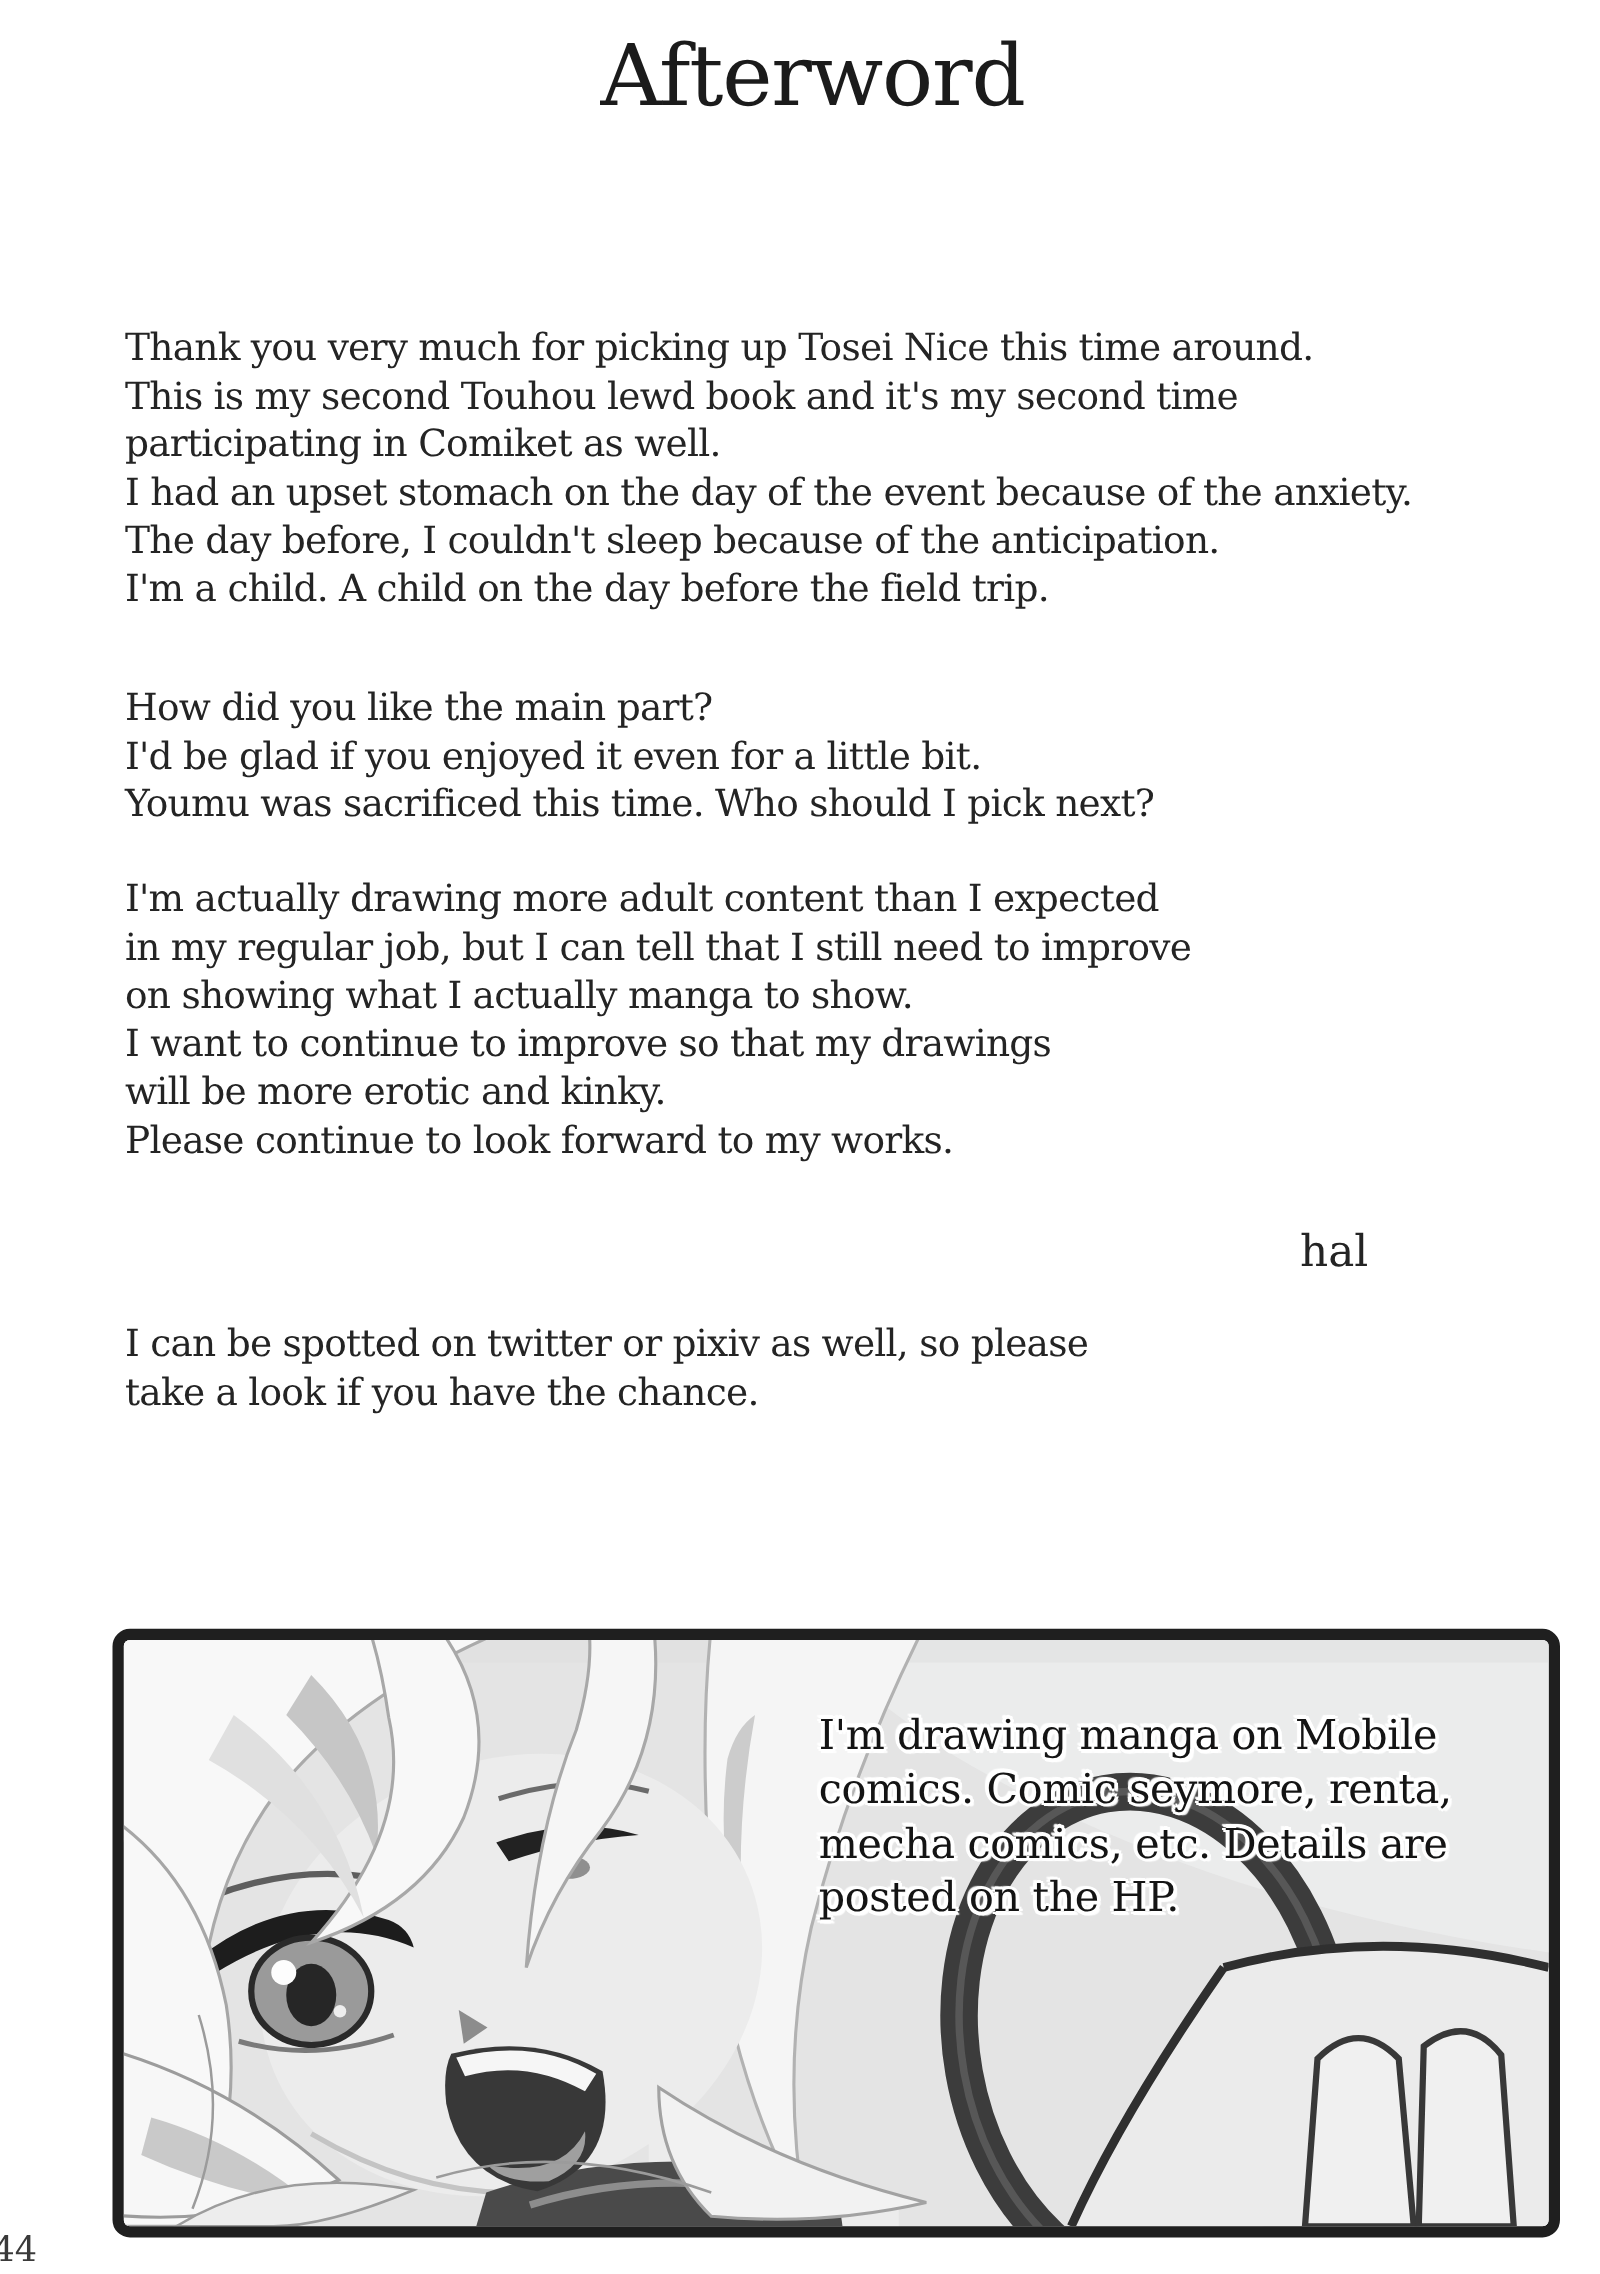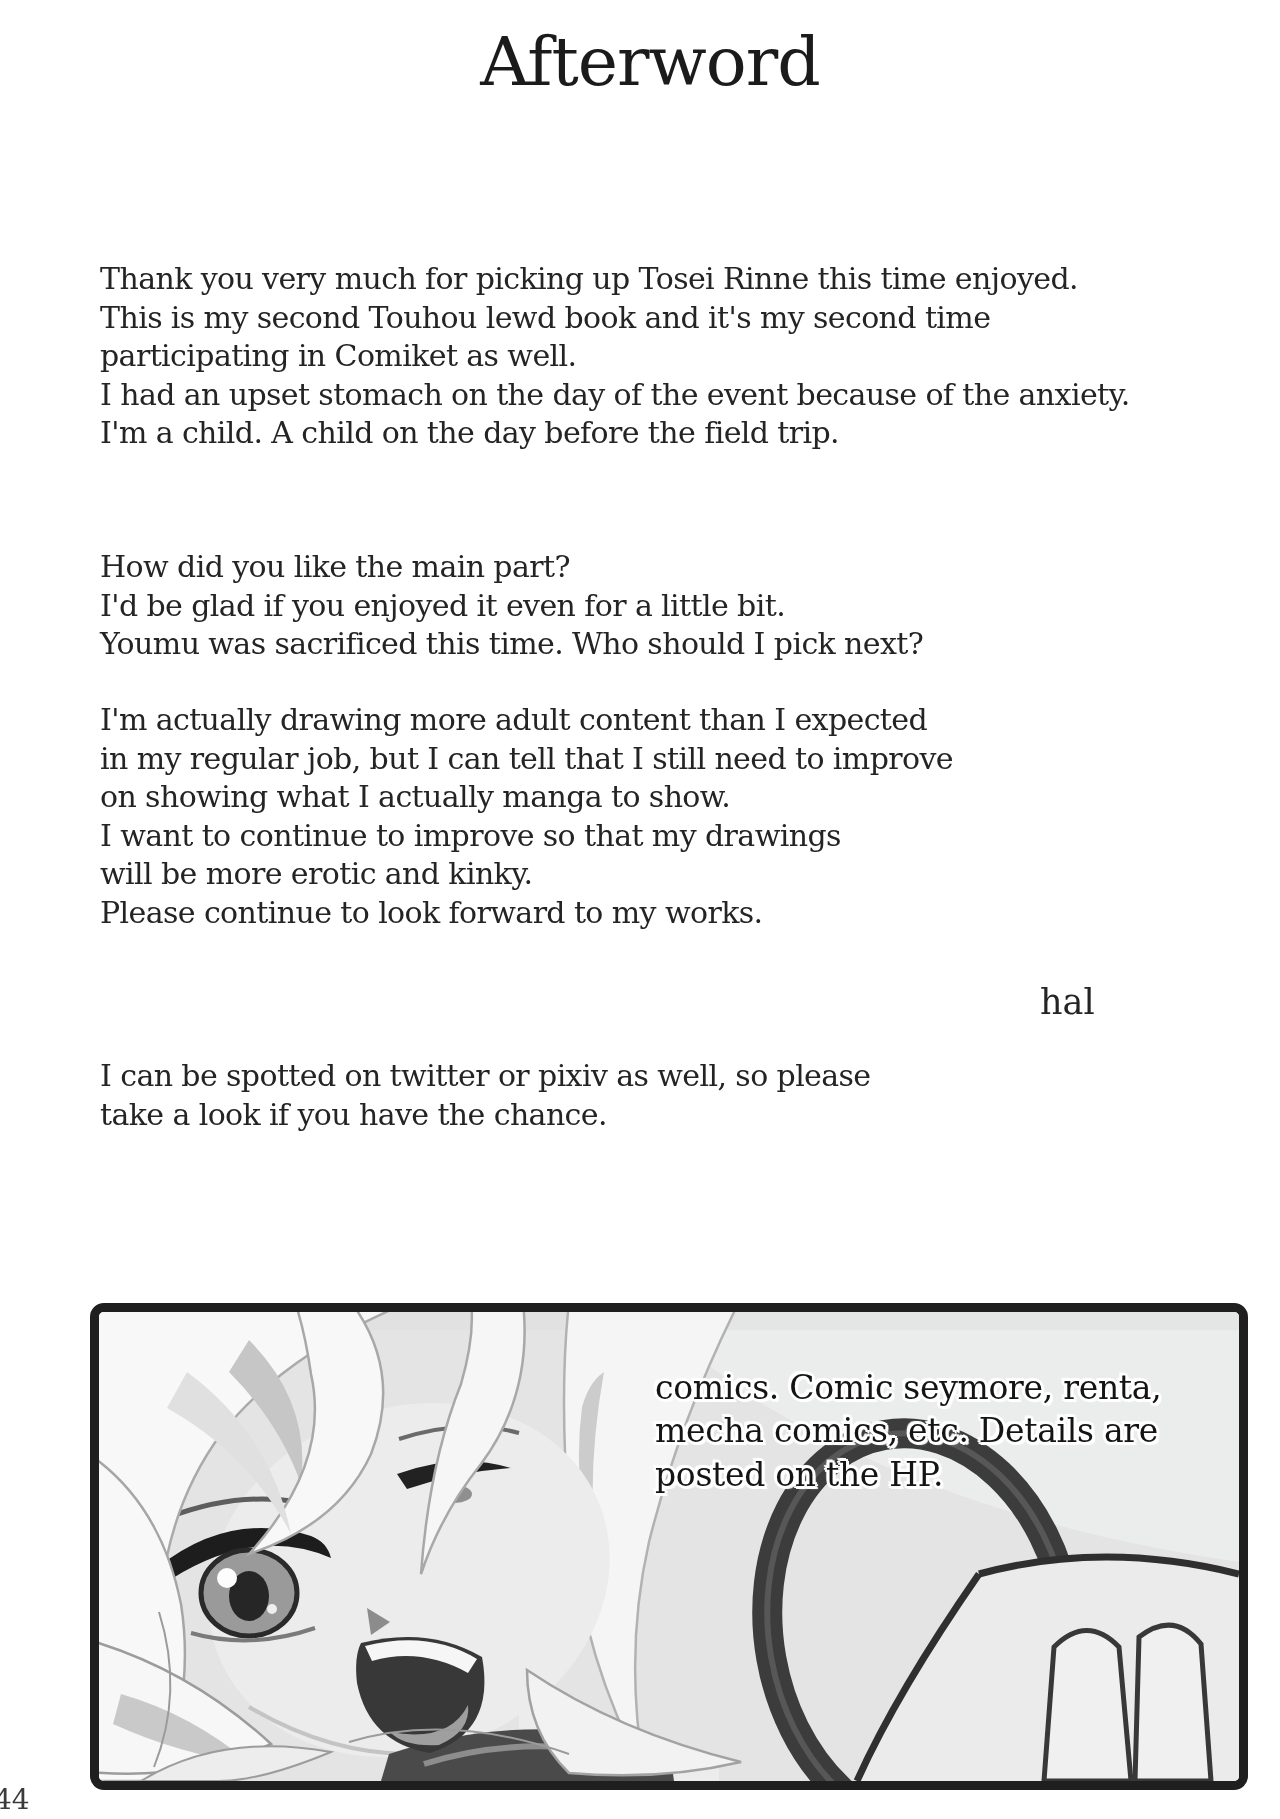--- a/index.html
+++ b/index.html
@@ -75,24 +75,25 @@
 </style>
 </head>
 <body>
 
 <div id="page">
 
   <div class="title">Afterword</div>
 
 
   <div class="para" style="top:260px">
-    <div>Thank you very much for picking up Tosei Rinne this time enjoyed.</div>
+    <div>Thank you very much for picking up Tosei Nice this time around.</div>
     <div>This is my second Touhou lewd book and it's my second time</div>
     <div>participating in Comiket as well.</div>
     <div>I had an upset stomach on the day of the event because of the anxiety.</div>
+    <div>The day before, I couldn't sleep because of the anticipation.</div>
     <div>I'm a child. A child on the day before the field trip.</div>
   </div>
 
   <div class="para" style="top:548px">
     <div>How did you like the main part?</div>
     <div>I'd be glad if you enjoyed it even for a little bit.</div>
     <div>Youmu was sacrificed this time. Who should I pick next?</div>
   </div>
 
   <div class="para" style="top:701px">
@@ -187,20 +188,21 @@
         <path d="M -10 328 Q 92 358 172 432 Q 92 469 -10 460 Z" fill="#f7f7f7" stroke="#9c9c9c" stroke-width="2.5"></path>
         <path d="M 22 382 Q 92 402 152 452 Q 80 442 14 412 Z" fill="#c9c9c9"></path>
         <path d="M 42 469 Q 122 420 232 440 Q 162 469 120 469 Z" fill="#ededed" stroke="#9c9c9c" stroke-width="2"></path>
         <path d="M 428 358 Q 520 420 642 450 Q 560 469 470 461 Q 428 420 428 358 Z" fill="#f2f2f2" stroke="#a2a2a2" stroke-width="2.5"></path>
         <path d="M 250 430 Q 350 400 470 442" fill="none" stroke="#9b9b9b" stroke-width="2"></path>
         <path d="M 60 300 Q 85 380 55 455" fill="none" stroke="#9b9b9b" stroke-width="2"></path>
       </g>
     </svg>
 
     <div class="promo-text">
+      <div>I'm drawing manga on Mobile</div>
       <div>comics. Comic seymore, renta,</div>
       <div>mecha comics, etc. Details are</div>
       <div>posted on the HP.</div>
     </div>
   </div>
 
   <div class="pagenum">44</div>
 
 </div>
 

